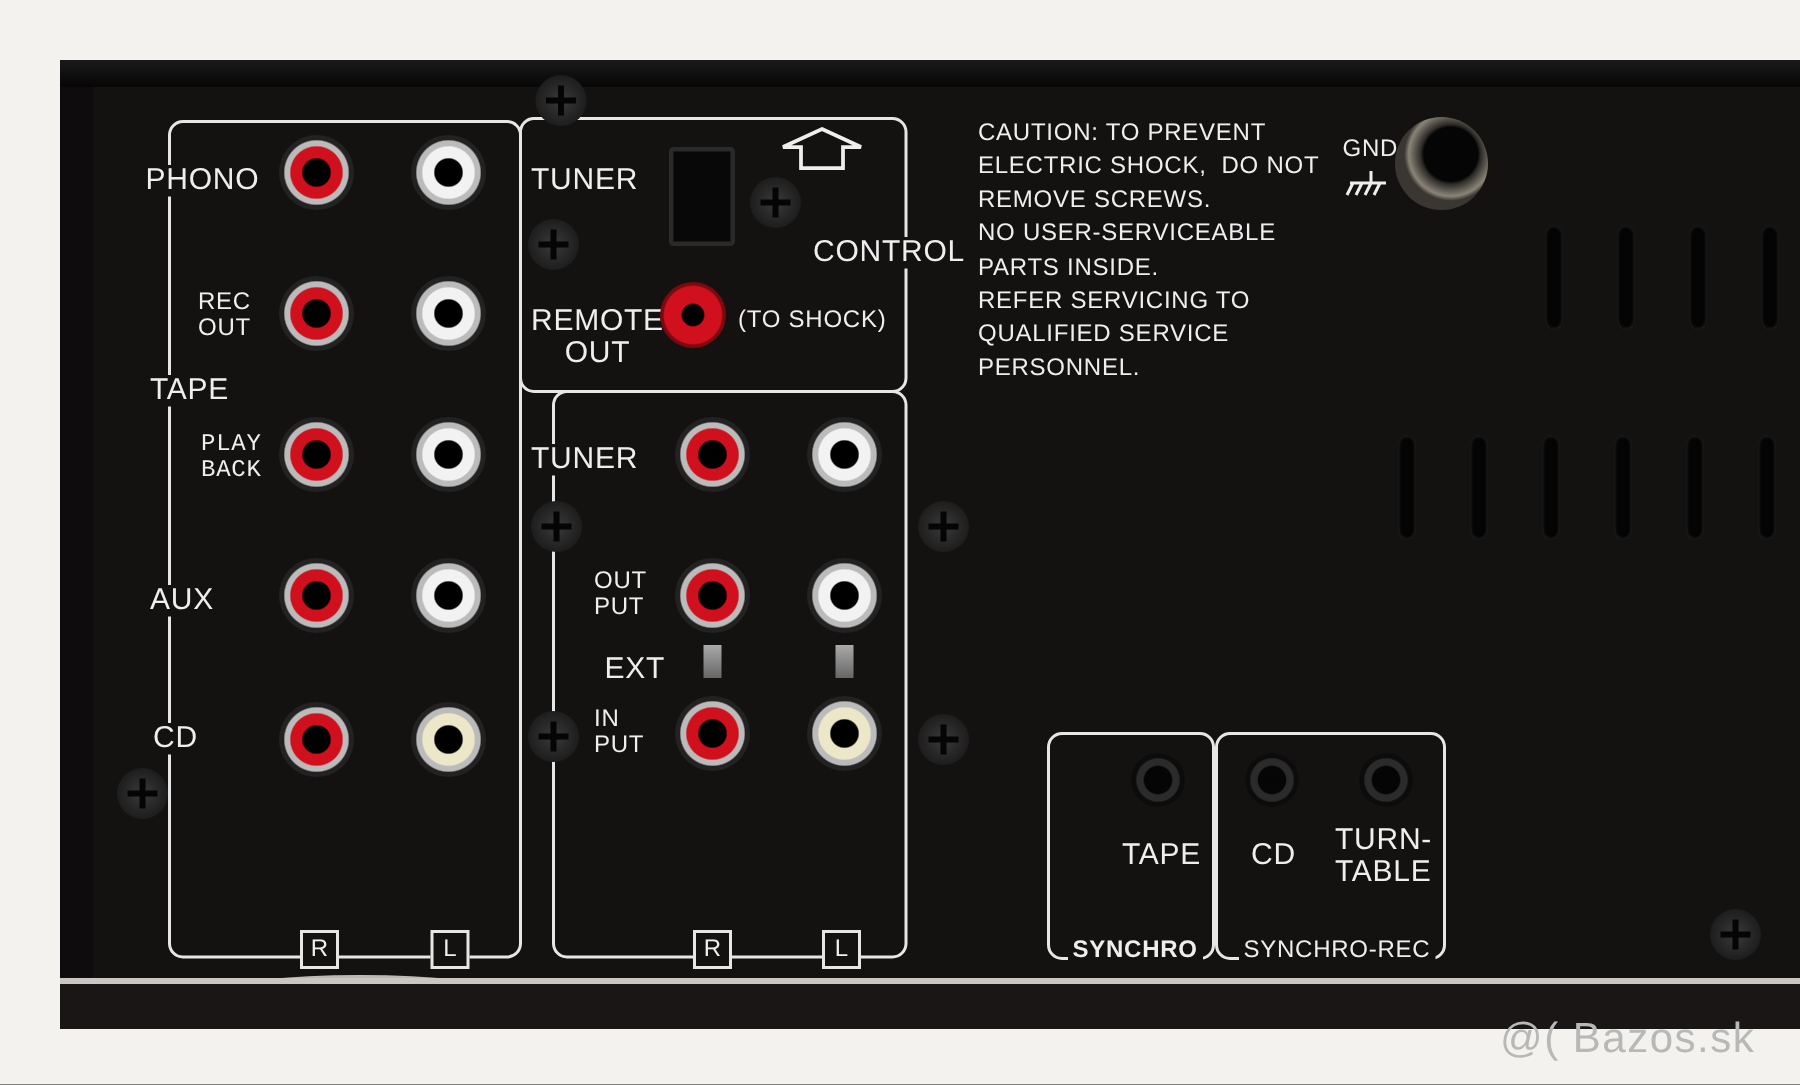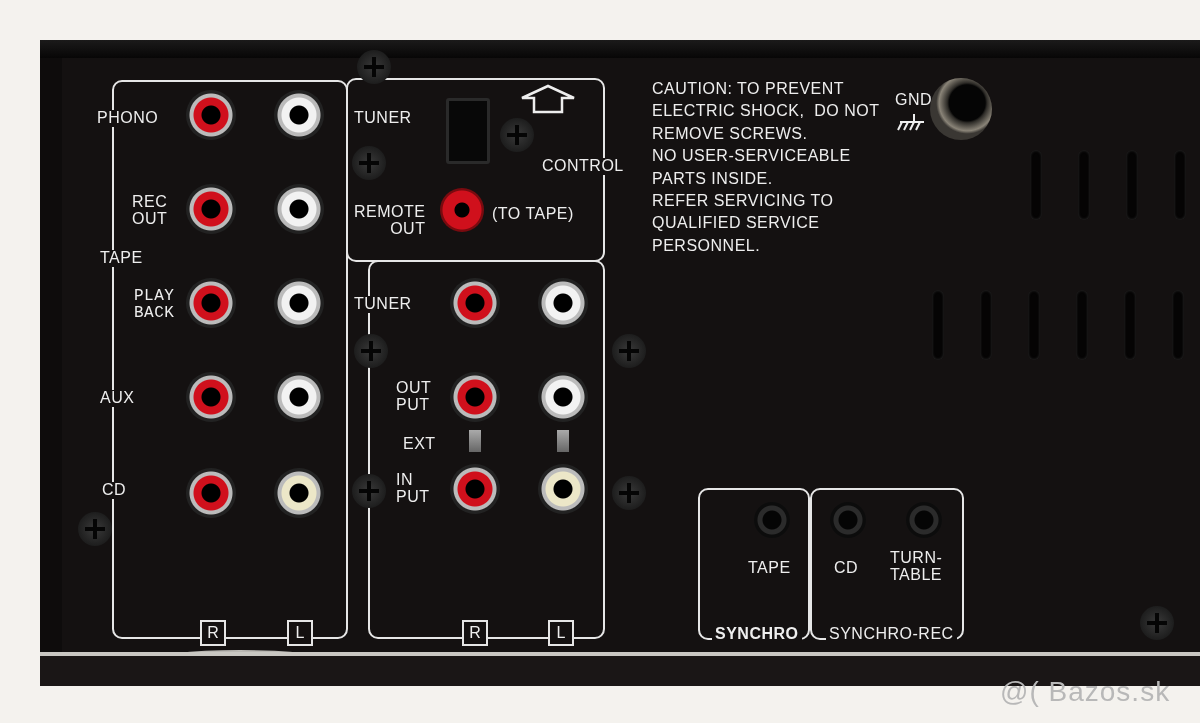--- a/index.html
+++ b/index.html
@@ -3,21 +3,21 @@
 <meta charset="utf-8">
 <style>
   html,body{margin:0;padding:0;}
   body{width:1200px;height:723px;overflow:hidden;background:#f4f2ee;position:relative;font-family:"Liberation Sans",sans-serif;}
   .chassis{position:absolute;left:40px;top:40px;width:1180px;height:640px;background:#0e0c0c;}
   .topbevel{position:absolute;left:40px;top:40px;width:1160px;height:18px;background:linear-gradient(#1b1a1a,#070606);}
   .panel{position:absolute;left:62px;top:58px;width:1140px;height:595px;background:#141111;}
   .bottom-strip{position:absolute;left:40px;top:652px;width:1160px;height:4px;background:#c9c7c2;}
   .bottom-shadow{position:absolute;left:40px;top:656px;width:1160px;height:30px;background:#1a1616;}
   .foot{position:absolute;left:150px;top:650px;width:180px;height:22px;border-radius:50%;background:linear-gradient(#bfbdb8,#6d6a66);}
-  .lbl{position:absolute;color:#eeeeee;font-size:16px;line-height:1.05;letter-spacing:0.5px;white-space:pre;}
+  .lbl{position:absolute;color:#eeeeee;font-size:20px;line-height:1.05;letter-spacing:0.5px;white-space:pre;}
   .lbl.sm{font-size:16px;}
   .box{position:absolute;border:2px solid #e6e6e6;border-radius:10px;}
   .jack{position:absolute;width:50px;height:50px;border-radius:50%;background:radial-gradient(circle,#000 0 9px,var(--c) 10px 17px,#bbb 18px 21px,#222 22px 25px);}
   .jack.red{--c:#d0101c;}
   .jack.white{--c:#f2f2f2;}
   .jack.cream{--c:#ece7c8;}
   .mini{position:absolute;width:36px;height:36px;border-radius:50%;background:radial-gradient(circle,#050505 0 9px,#2b2b2b 10px 14px,#0c0c0c 15px 18px);}
   .screw{position:absolute;width:34px;height:34px;border-radius:50%;background:radial-gradient(circle,#3a3a3a,#111);}
   .screw::before,.screw::after{content:"";position:absolute;background:#050505;left:15px;top:7px;width:4px;height:20px;}
   .screw::after{left:7px;top:15px;width:20px;height:4px;}
@@ -63,24 +63,24 @@
 <div class="rlbox" style="left:200px;top:620px;">R</div>
 <div class="rlbox" style="left:287px;top:620px;">L</div>
 
 <div class="box" style="left:346px;top:78px;width:255px;height:180px;"></div>
 <div class="lbl" style="left:354px;top:110px;background:#141111;">TUNER</div>
 <div class="ctrl"></div>
 <svg class="arrow" viewBox="0 0 56 30">
     <polygon points="28,2 54,14 42,14 42,28 14,28 14,14 2,14" fill="none" stroke="#eee" stroke-width="2.5"></polygon>
   </svg>
 <div class="lbl" style="left:542px;top:158px;background:#141111;text-align:center;">CONTROL</div>
-<div class="lbl" style="left:354px;top:204px;text-align:right;">REMOTE
+<div class="lbl" style="left:354px;top:204px;text-align:center;">REMOTE
 OUT</div>
 <div class="jack red" style="left:440px;top:188px;width:44px;height:44px;background:radial-gradient(circle,#000 0 7px,#d0101c 8px 19px,#7a0a0f 20px 22px);"></div>
-<div class="lbl sm" style="left:492px;top:206px;">(TO TAPE)</div>
+<div class="lbl sm" style="left:492px;top:206px;">(TO SHOCK)</div>
 
 <div class="box" style="left:368px;top:260px;width:233px;height:375px;"></div>
 <div class="lbl" style="left:354px;top:296px;background:#141111;">TUNER</div>
 <div class="lbl sm" style="left:396px;top:380px;">OUT
 PUT</div>
 <div class="lbl" style="left:356px;top:436px;background:#141111;margin-left:47px;">EXT</div>
 <div class="lbl sm" style="left:396px;top:472px;">IN
 PUT</div>
 
 <div class="jack red" style="left:450px;top:278px;"></div>

